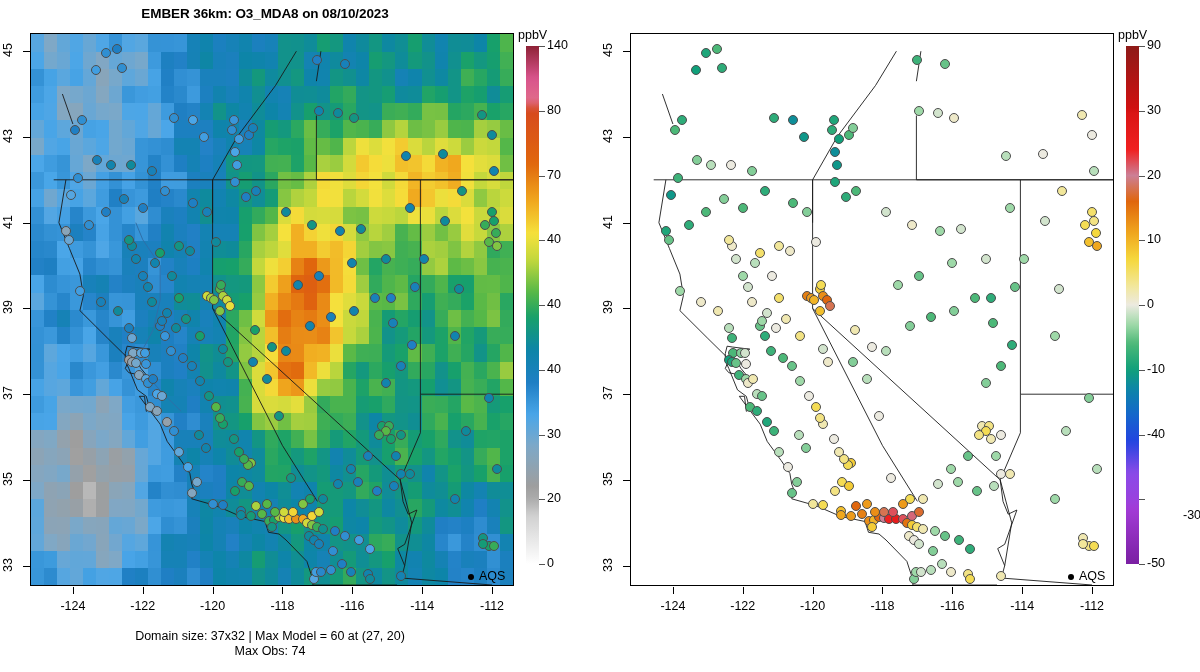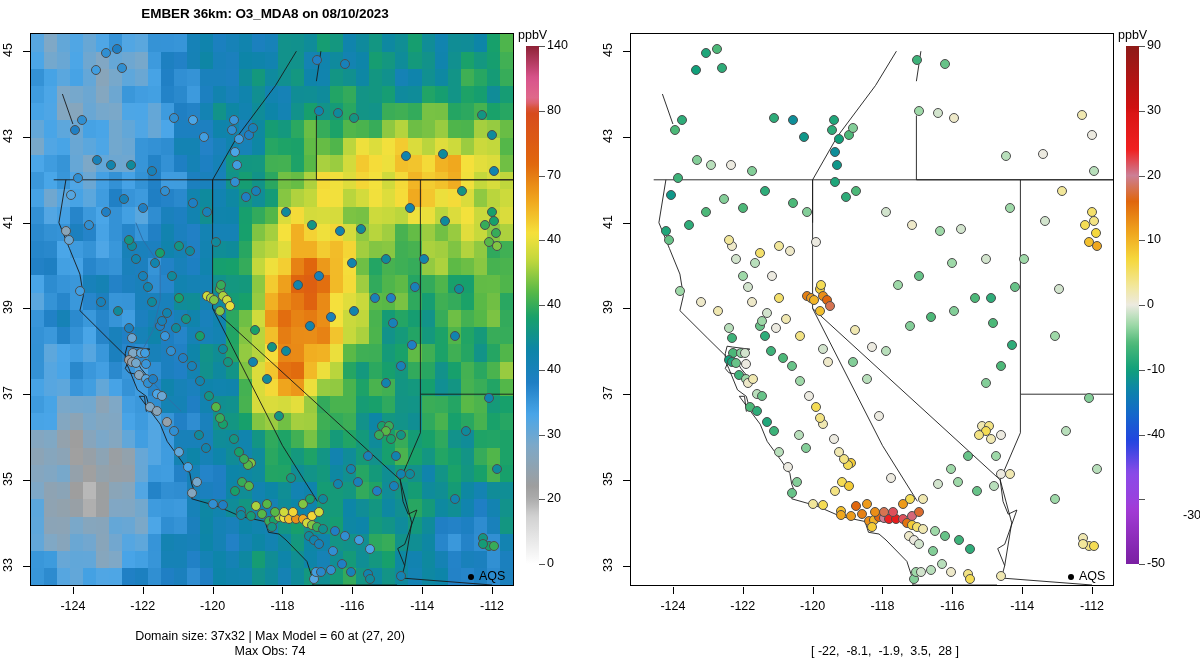--- a/index.html
+++ b/index.html
@@ -1833,14 +1833,13 @@
       <div class="ticklab ylab" style="left: -4px; top: 214.669px; width: 24px; text-align: center;">41</div>
       <div class="tick" style="left: 23px; top: 136.911px; width: 7px; height: 1px;"></div>
       <div class="ticklab ylab" style="left: -4px; top: 128.911px; width: 24px; text-align: center;">43</div>
       <div class="tick" style="left: 23px; top: 51.1518px; width: 7px; height: 1px;"></div>
       <div class="ticklab ylab" style="left: -4px; top: 43.1518px; width: 24px; text-align: center;">45</div>
     </div>
 
   <div class="aqsdot" style="left:468px;top:574px;"></div>
   <div class="aqslab" style="left:479px;top:569px;">AQS</div>
 
-  <div class="footer" style="left:5px;top:644px;">[ -22,  -8.1,  -1.9,  3.5,  28 ]</div>
 </div>
 
 </body></html>

